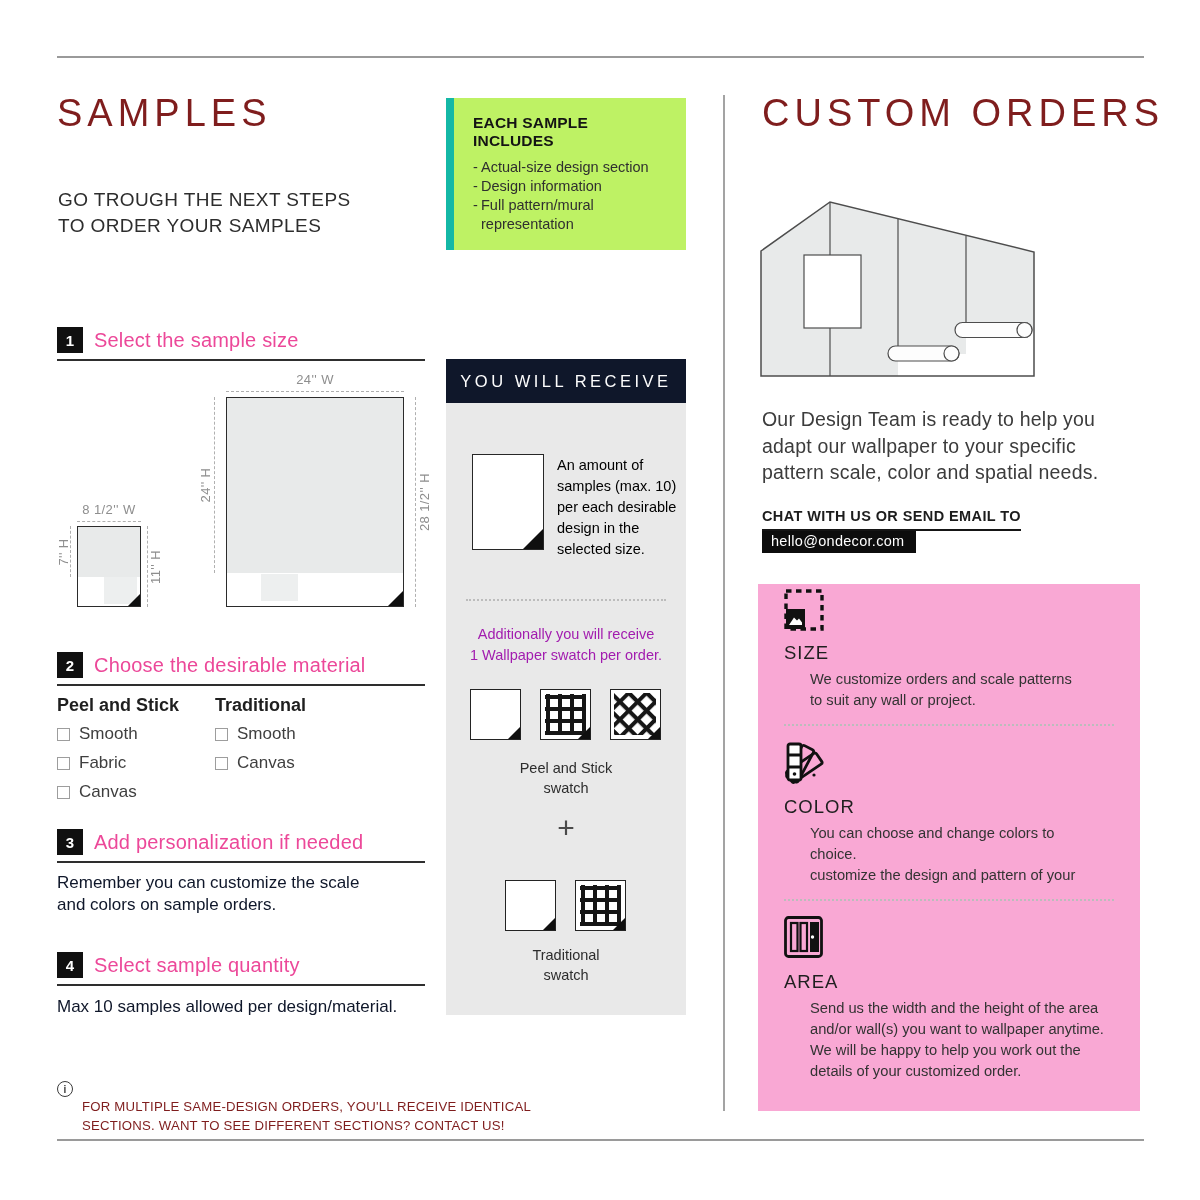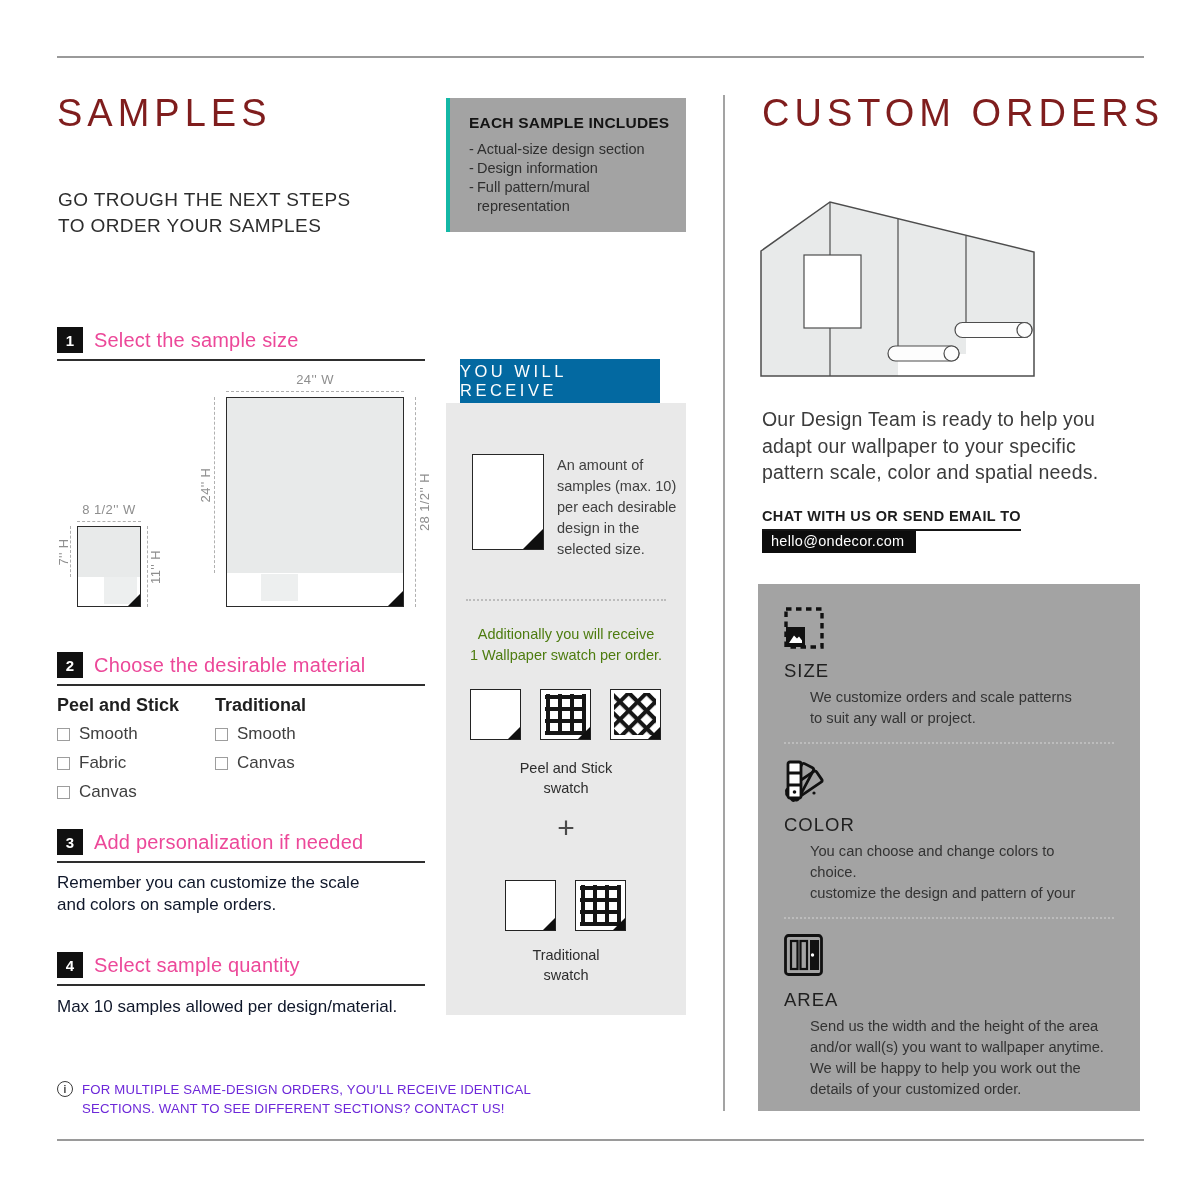--- a/index.html
+++ b/index.html
@@ -38,50 +38,50 @@
   .materials{position:absolute;left:57px;top:695px;width:368px;}
   .mat-col{position:absolute;top:0;}
   .mat-title{font-size:18px;font-weight:700;color:#1f1f1f;margin:0 0 8px 0;}
   .check-row{display:flex;align-items:center;gap:9px;margin-bottom:9px;font-size:17px;color:#3f3f3f;}
   .checkbox{width:13px;height:13px;box-sizing:border-box;border:1.5px solid #9d9d9d;background:#fff;flex:0 0 13px;}
 
   
   .footnote{position:absolute;left:57px;top:1080px;display:flex;gap:9px;align-items:flex-start;}
   .info-circle{width:16px;height:16px;box-sizing:border-box;border:1.5px solid #3b3b3b;border-radius:50%;
         font-size:10px;font-weight:700;color:#3b3b3b;display:flex;align-items:center;justify-content:center;margin-top:1px;}
-  .footnote-lines{font-size:13.2px;font-weight:500;line-height:19px;color:#6d28d9;letter-spacing:0.2px;}
-
-  
-  .includes-box{position:absolute;left:446px;top:98px;width:240px;box-sizing:border-box;background:#a3a3a3;
-        border-left:4px solid #14b8a6;padding:16px 14px 16px 19px;}
+  .footnote-lines{font-size:13.2px;font-weight:500;line-height:19px;color:#7f1d1d;letter-spacing:0.2px;margin-top:17px;}
+
+  
+  .includes-box{position:absolute;left:446px;top:98px;width:240px;box-sizing:border-box;background:#bef264;
+        border-left:8px solid #14b8a6;padding:16px 14px 16px 19px;}
   .includes-title{font-size:15.5px;font-weight:600;color:#141414;letter-spacing:0.2px;margin:0 0 8px 0;}
   .includes-item{display:flex;font-size:14.5px;line-height:19px;color:#2f2f2f;}
   .includes-item .dash{flex:0 0 8px;}
-  .receive-header{position:absolute;left:460px;top:359px;width:200px;height:44px;background:#0369a1;
+  .receive-header{position:absolute;left:446px;top:359px;width:240px;height:44px;background:#0f172a;
         color:#fdfdfd;font-size:16.5px;letter-spacing:3.5px;display:flex;align-items:center;justify-content:center;}
   .receive-panel{position:absolute;left:446px;top:403px;width:240px;height:612px;background:#e9e9e9;}
   .sheet{position:absolute;left:26px;top:51px;width:72px;height:96px;box-sizing:border-box;background:#fff;border:1.5px solid #272727;}
-  .sheet-text{position:absolute;left:111px;top:52px;font-size:14.5px;line-height:21px;color:#404040;}
+  .sheet-text{position:absolute;left:111px;top:52px;font-size:14.5px;line-height:21px;color:#000000;}
   .dotdiv{border-top:2px dotted #bcbcbc;}
   .panel-dotdiv{position:absolute;left:20px;right:20px;top:196px;}
-  .additional{position:absolute;left:0;right:0;top:221px;text-align:center;font-size:14.5px;line-height:21px;color:#4d7c0f;}
+  .additional{position:absolute;left:0;right:0;top:221px;text-align:center;font-size:14.5px;line-height:21px;color:#a21caf;}
   .swatch-row{position:absolute;display:flex;gap:19px;}
   .swatch{width:51px;height:51px;box-sizing:border-box;background:#fff;border:1.5px solid #232323;position:relative;}
   .swatch svg{position:absolute;left:0;top:0;}
   .swatch-label{position:absolute;left:0;right:0;text-align:center;font-size:14.5px;line-height:20px;color:#2d2d2d;}
   .plus{position:absolute;left:0;right:0;top:408px;text-align:center;font-size:30px;font-weight:300;color:#4a4a4a;}
 
   
   .r-intro{position:absolute;left:762px;top:406px;font-size:19.5px;line-height:26.5px;color:#3c3c3c;letter-spacing:0.2px;}
   .chat-label{position:absolute;left:762px;top:508px;font-size:14.5px;font-weight:600;letter-spacing:0.4px;color:#1c1c1c;
         border-bottom:2px solid #151515;padding-bottom:5px;}
   .email-badge{position:absolute;left:762px;top:531px;background:#0d0d0d;color:#ffffff;font-size:14.5px;
         font-weight:500;letter-spacing:0.3px;padding:2px 12px 4px 9px;}
   .custom-card{position:absolute;left:758px;top:584px;width:382px;height:527px;box-sizing:border-box;
-        background:#a3a3a3;padding:21px 26px;overflow:hidden;}
+        background:#f9a8d4;padding:3px 26px;overflow:hidden;}
   .card-icon{height:46px;margin-bottom:9px;}
   .card-title{font-size:18.5px;font-weight:500;letter-spacing:1px;color:#1f1f1f;margin:0 0 5px 0;}
   .card-line{font-size:14.7px;line-height:21px;color:#333;margin-left:26px;}
   .card-div{margin:13px 0 15px 0;}
   .house{position:absolute;left:760px;top:200px;}
 </style>
 </head>
 <body>
 
 <svg width="0" height="0" style="position:absolute">

